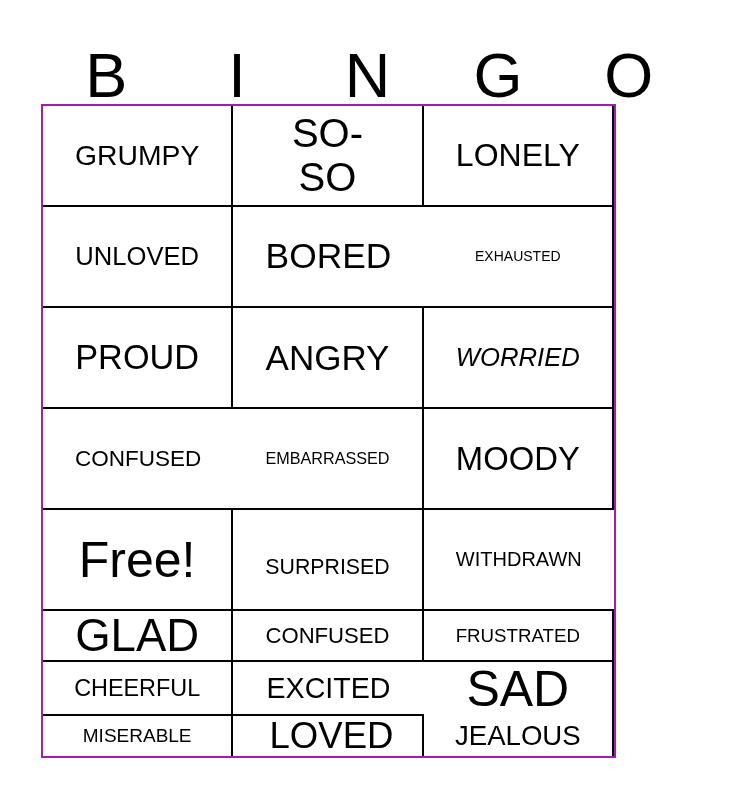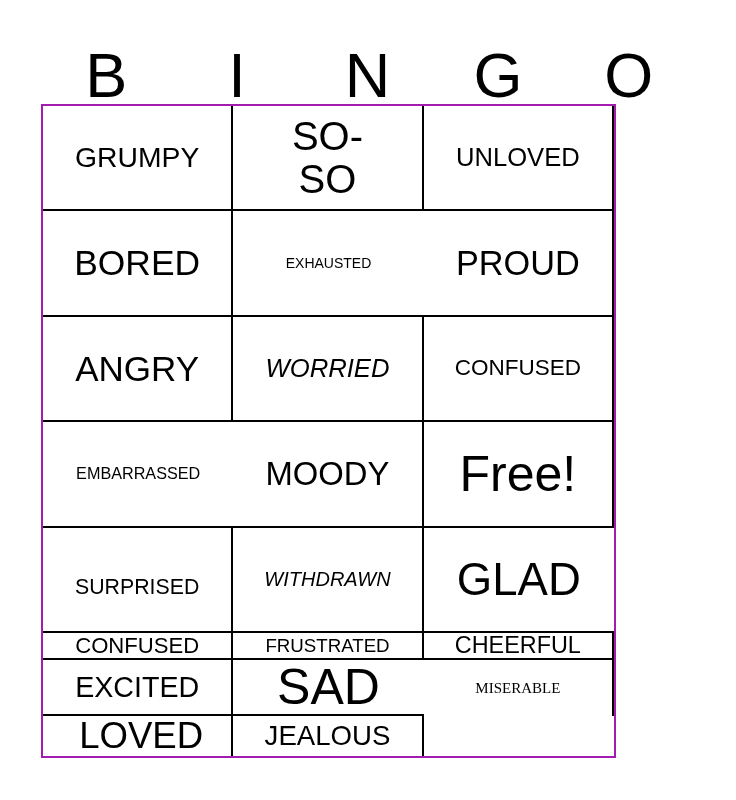--- a/index.html
+++ b/index.html
@@ -79,20 +79,23 @@
       <div class="cell">
         <span class="cell-text" style="font-size: 28.3px;">GRUMPY</span>
       </div>
       <div class="cell">
         <span class="cell-text" style="font-size: 40px;">
           <div>SO-</div>
           <div>SO</div>
         </span>
       </div>
       <div class="cell">
+        <span class="cell-text" style="font-size: 32px;">LONELY</span>
+      </div>
+      <div class="cell">
         <span class="cell-text" style="font-size: 25.6px;">UNLOVED</span>
       </div>
       <div class="cell">
         <span class="cell-text" style="font-size: 35.4px;">BORED</span>
       </div>
       <div class="cell">
         <span class="cell-text" style="font-size: 14px;">EXHAUSTED</span>
       </div>
       <div class="cell">
         <span class="cell-text" style="font-size: 34.3px;">PROUD</span>
@@ -112,42 +115,42 @@
       <div class="cell">
         <span class="cell-text" style="font-size: 32.8px;">MOODY</span>
       </div>
       <div class="cell">
         <span class="cell-text" style="font-size: 50px;">Free!</span>
       </div>
       <div class="cell">
         <span class="cell-text" style="font-size: 21.3px; margin-top: 16px;">SURPRISED</span>
       </div>
       <div class="cell">
-        <span class="cell-text" style="font-size: 20px; font-style: italic;">WITHDRAWN</span>
+        <span class="cell-text" style="font-size: 20px;">WITHDRAWN</span>
       </div>
       <div class="cell">
         <span class="cell-text" style="font-size: 45.5px;">GLAD</span>
       </div>
       <div class="cell">
         <span class="cell-text" style="font-size: 22.1px;">CONFUSED</span>
       </div>
       <div class="cell">
         <span class="cell-text" style="font-size: 18.7px;">FRUSTRATED</span>
       </div>
       <div class="cell">
         <span class="cell-text" style="font-size: 23.4px;">CHEERFUL</span>
       </div>
       <div class="cell">
         <span class="cell-text" style="font-size: 28.6px;">EXCITED</span>
       </div>
       <div class="cell">
         <span class="cell-text" style="font-size: 50px;">SAD</span>
       </div>
       <div class="cell">
-        <span class="cell-text" style="font-size: 15px; font-family: Liberation Serif, serif;">MISERABLE</span>
+        <span class="cell-text" style="font-size: 19px;">MISERABLE</span>
       </div>
       <div class="cell">
         <span class="cell-text" style="font-size: 36.6px; margin-left: 8px;">LOVED</span>
       </div>
       <div class="cell">
         <span class="cell-text" style="font-size: 27.6px;">JEALOUS</span>
       </div>
     </div>
 </div>
 

